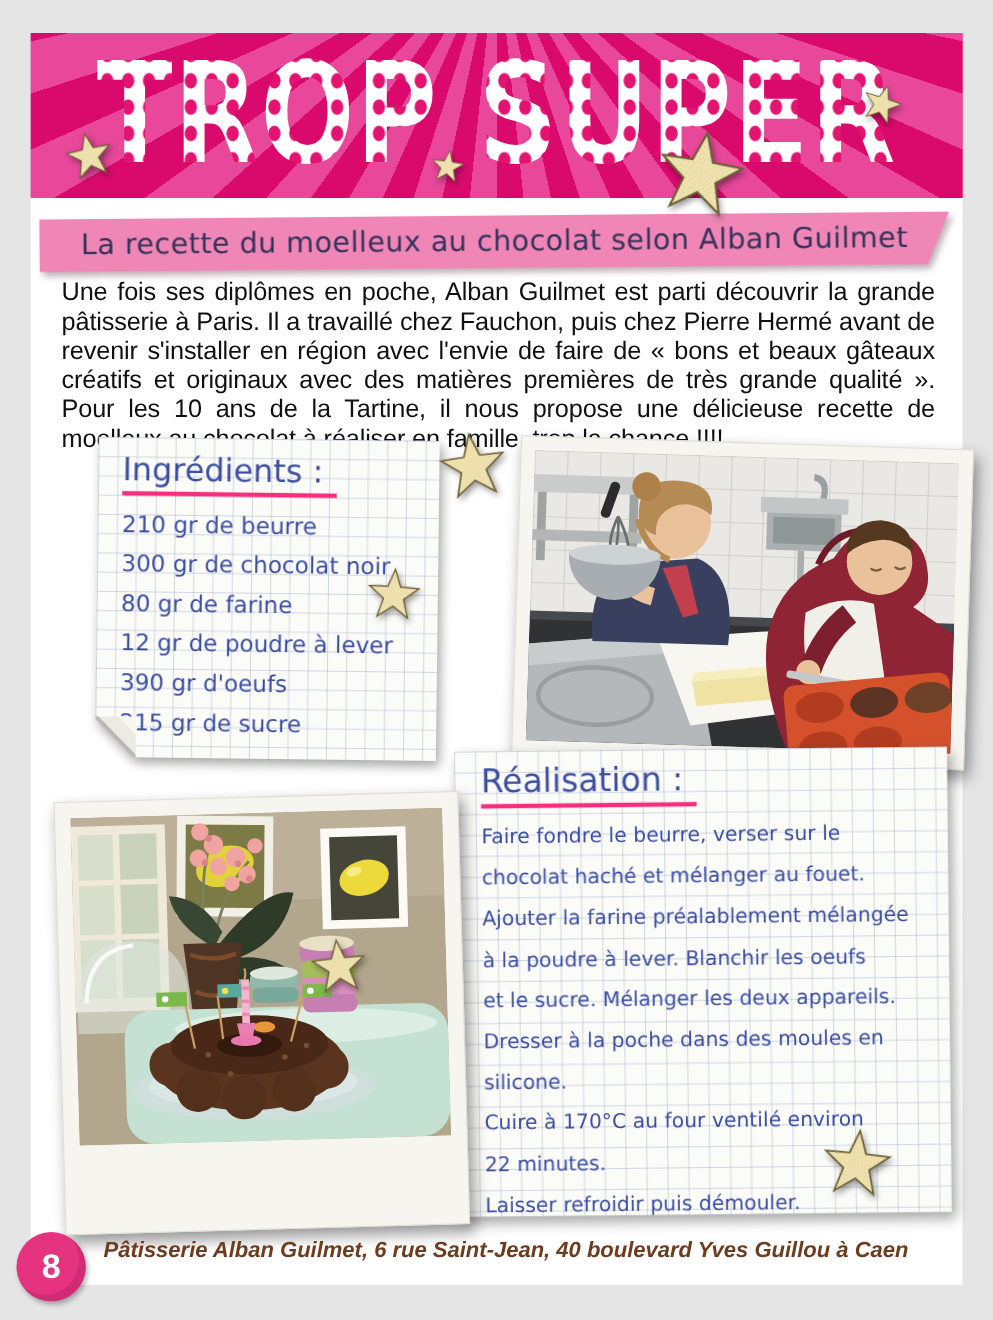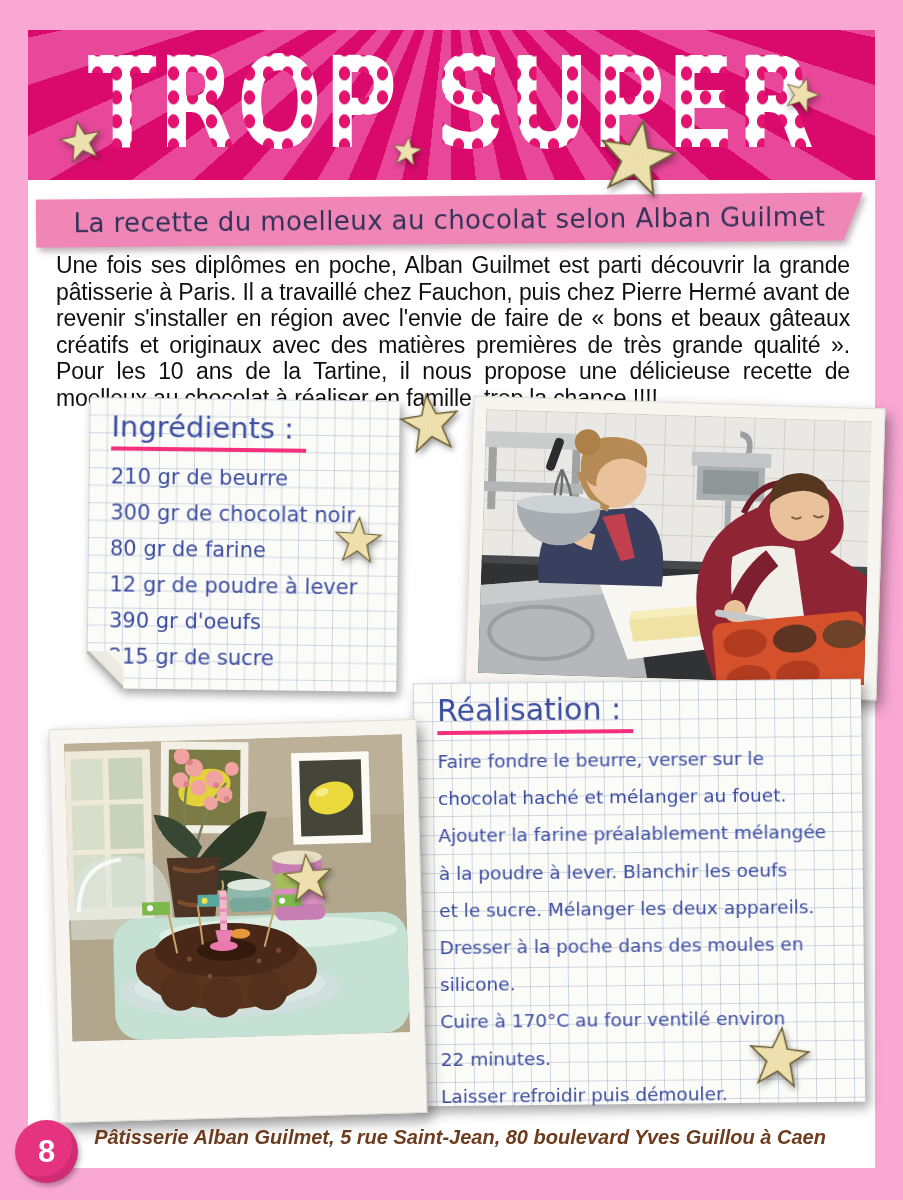--- a/index.html
+++ b/index.html
@@ -1,16 +1,16 @@
 <!DOCTYPE html>
 <html><head>
 <meta charset="utf-8">
 <style>
   html,body{margin:0;padding:0;}
-  .canvas{position:relative;width:903px;height:1200px;background:#f9a8d4;overflow:hidden;
+  .canvas{position:relative;width:903px;height:1200px;background:#e5e5e5;overflow:hidden;
           font-family:"Liberation Sans",sans-serif;}
   .page{position:absolute;left:28px;top:30px;width:847px;height:1138px;background:#ffffff;}
 
   
   .header{position:absolute;left:28px;top:30px;width:847px;height:150px;
           background:#dd0d71;
           background-image:repeating-conic-gradient(from 150deg at 50% -55%,
              #da0a6d 0deg 6deg, #e8479a 6deg 12deg);
           overflow:visible;z-index:1;}
   .title-text{width:100%;text-align:center;font-family:"DejaVu Sans",sans-serif;font-weight:bold;
@@ -302,17 +302,17 @@
   <svg class="star" viewBox="0 0 100 100" style="left:334px;top:516px;width:48px;height:48px;transform:rotate(4deg)">
       <use href="#starShape"></use>
     </svg>
   <svg class="star" viewBox="0 0 100 100" style="left:283px;top:853px;width:50px;height:50px;transform:rotate(-6deg)">
       <use href="#starShape"></use>
     </svg>
   <svg class="star" viewBox="0 0 100 100" style="left:748px;top:1026px;width:62px;height:62px;transform:rotate(6deg)">
       <use href="#starShape"></use>
     </svg>
 
-  <div class="footer">Pâtisserie Alban Guilmet, 5 rue Saint-Jean, 80 boulevard Yves Guillou à Caen</div>
+  <div class="footer">Pâtisserie Alban Guilmet, 6 rue Saint-Jean, 40 boulevard Yves Guillou à Caen</div>
   <div class="badge">
     <span>8</span>
   </div>
 </div>
 
 </body></html>

